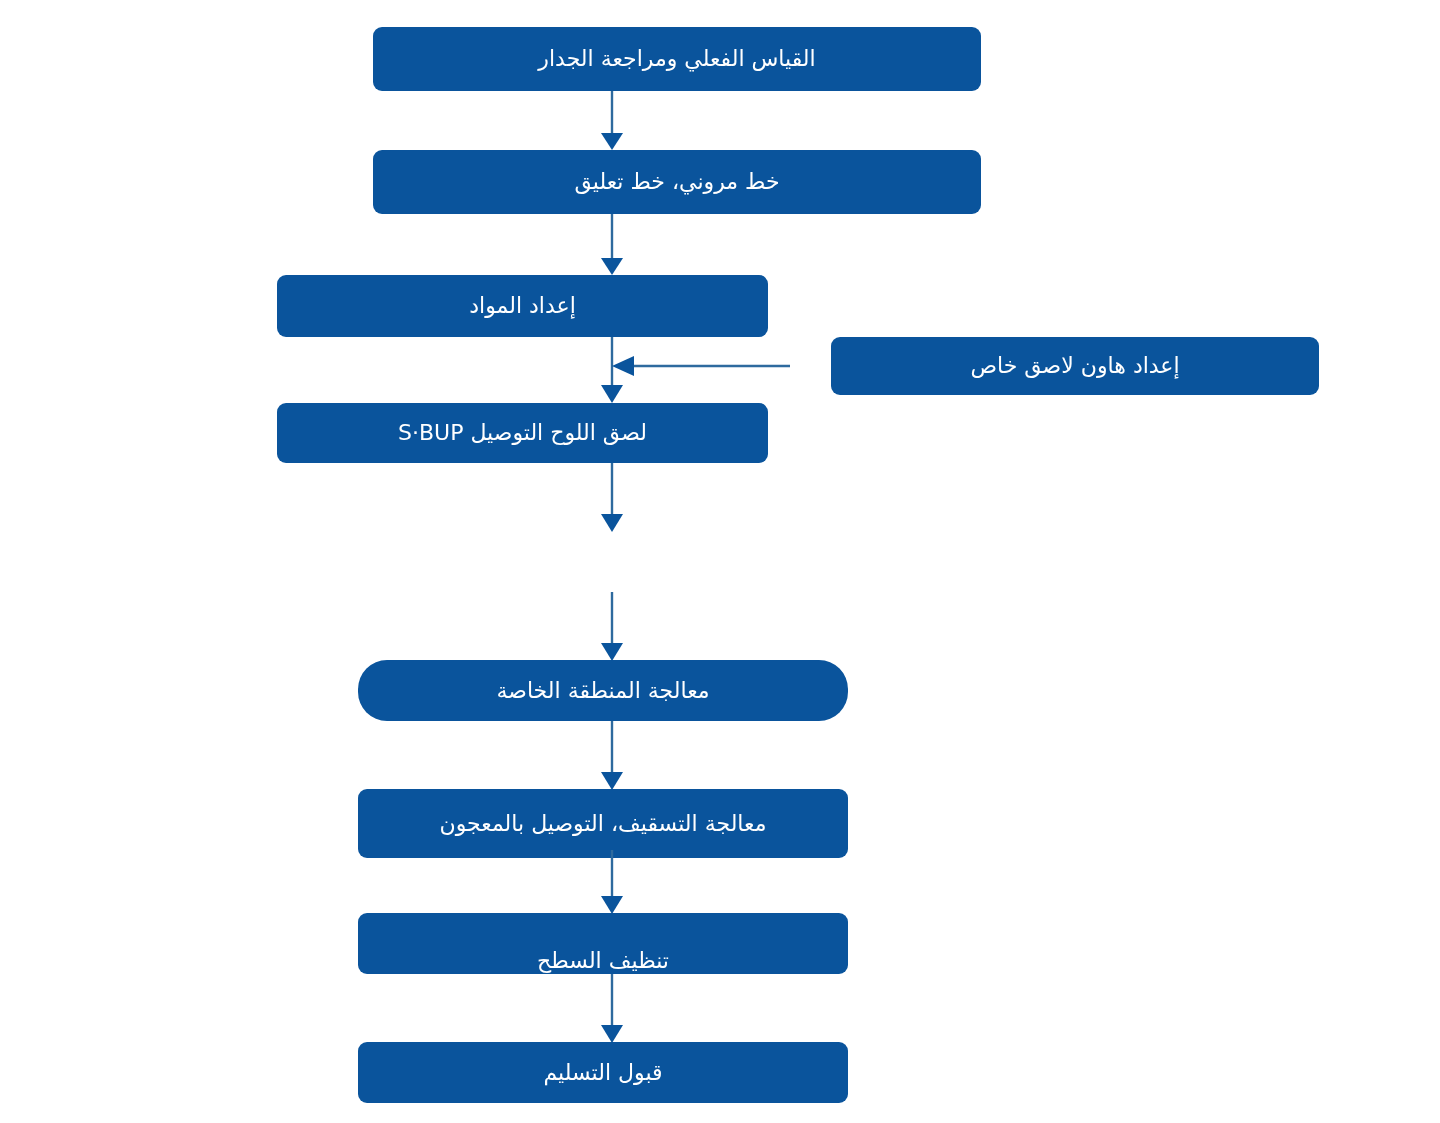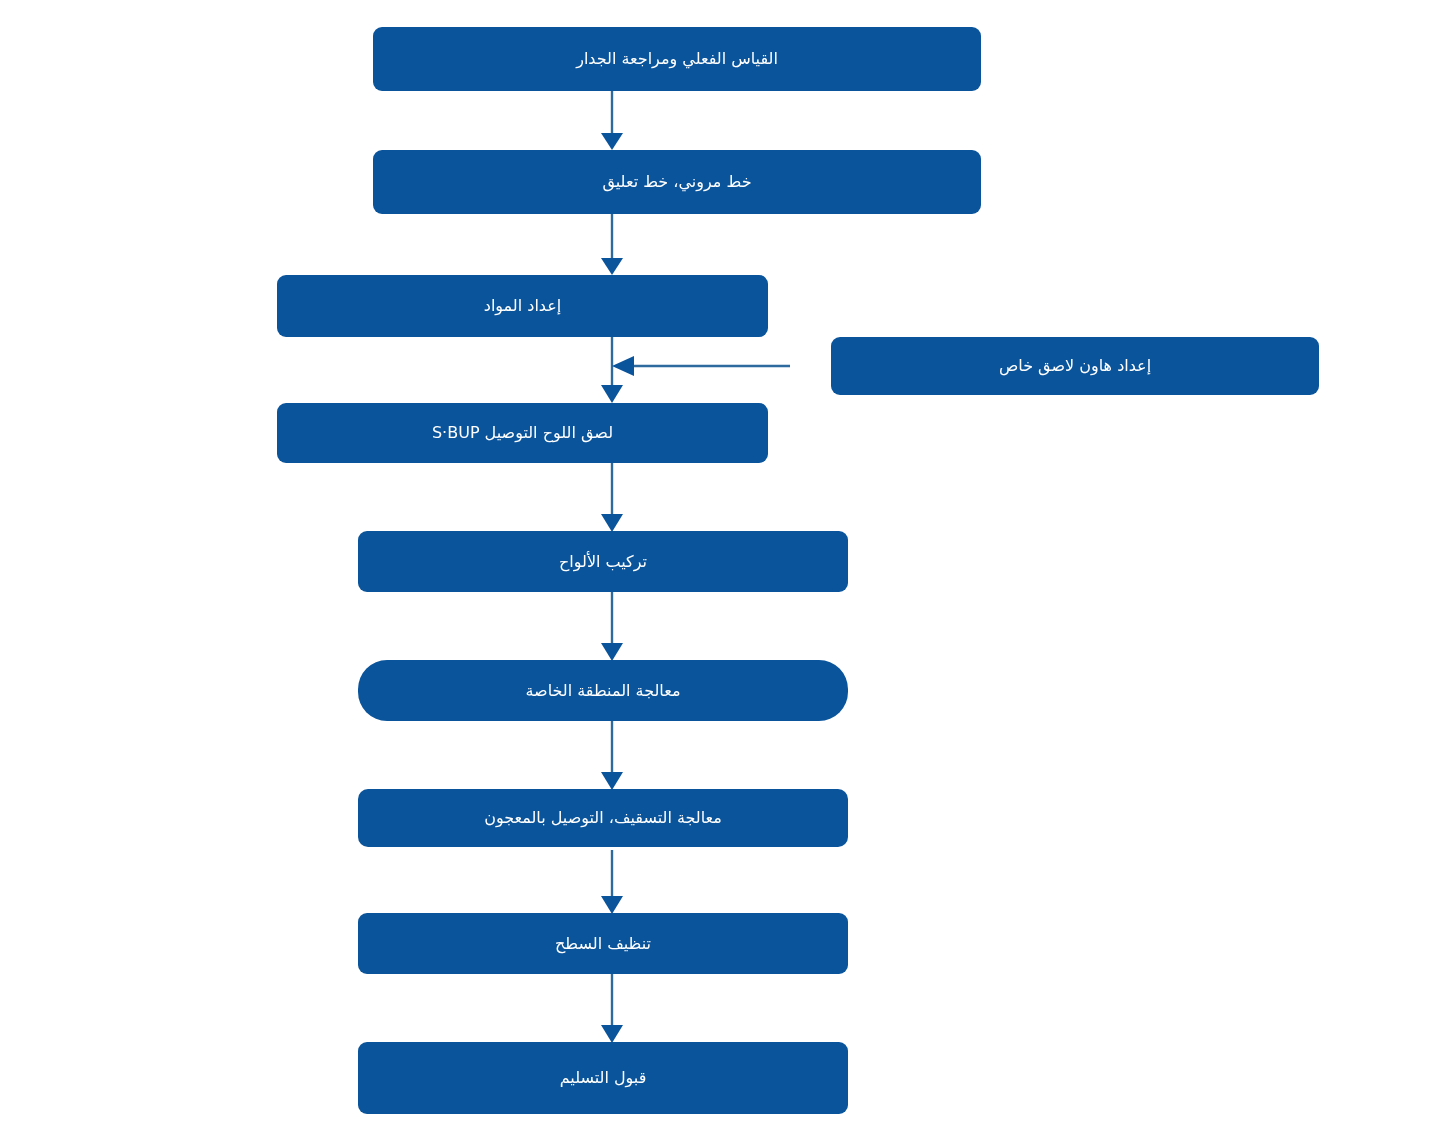--- a/index.html
+++ b/index.html
@@ -23,21 +23,21 @@
     box-sizing: border-box;
     background: #0A549C;
     border-radius: 9px;
     display: flex;
     align-items: center;
     justify-content: center;
     padding: 0 16px;
   }
   .node-label {
     color: #ffffff;
-    font-size: 16px;
+    font-size: 22px;
     line-height: 1.25;
     font-weight: 400;
     text-align: center;
     white-space: nowrap;
     direction: rtl;
     unicode-bidi: bidi-override;
   }
   .connector {
     position: absolute;
     pointer-events: none;
@@ -65,37 +65,34 @@
   </div>
 
   <div class="node" style="left:786px; top:337px; width:488px; height:58px;margin-left:45px;">
     <span class="node-label">إعداد هاون لاصق خاص</span>
   </div>
 
   <div class="node" style="left:277px; top:403px; width:491px; height:60px;">
     <span class="node-label">لصق اللوح التوصيل PUB·S</span>
   </div>
 
-  <div class="node" style="left:358px; top:531px; width:490px; height:61px;">
-    <span class="node-label">تركيب الألواح</span>
-  </div>
 
   <div class="node" style="left:358px; top:660px; width:490px; height:61px;border-radius:29px;">
     <span class="node-label">معالجة المنطقة الخاصة</span>
   </div>
 
-  <div class="node" style="left:358px; top:789px; width:490px; height:58px;border-radius:10px;">
+  <div class="node" style="left:358px; top:789px; width:490px; height:69px;">
     <span class="node-label">معالجة التسقيف، التوصيل بالمعجون</span>
   </div>
 
-  <div class="node" style="left:358px; top:913px; width:490px; height:61px;">
+  <div class="node" style="left:358px; top:913px; width:490px; height:61px;align-items:flex-end;">
     <span class="node-label">تنظيف السطح</span>
   </div>
 
-  <div class="node" style="left:358px; top:1042px; width:490px; height:72px;">
+  <div class="node" style="left:358px; top:1042px; width:490px; height:61px;">
     <span class="node-label">قبول التسليم</span>
   </div>
 
   <div class="connector" style="left:596px; top:91px; width:32px; height:60px;">
     <svg width="32" height="60" viewBox="0 0 32 60" xmlns="http://www.w3.org/2000/svg">
       <line x1="16" y1="0" x2="16" y2="44" stroke="#2E6A9E" stroke-width="2.4"></line>
       <polygon points="5,42 27,42 16,59" fill="#0A549C"></polygon>
     </svg>
   </div>
 

